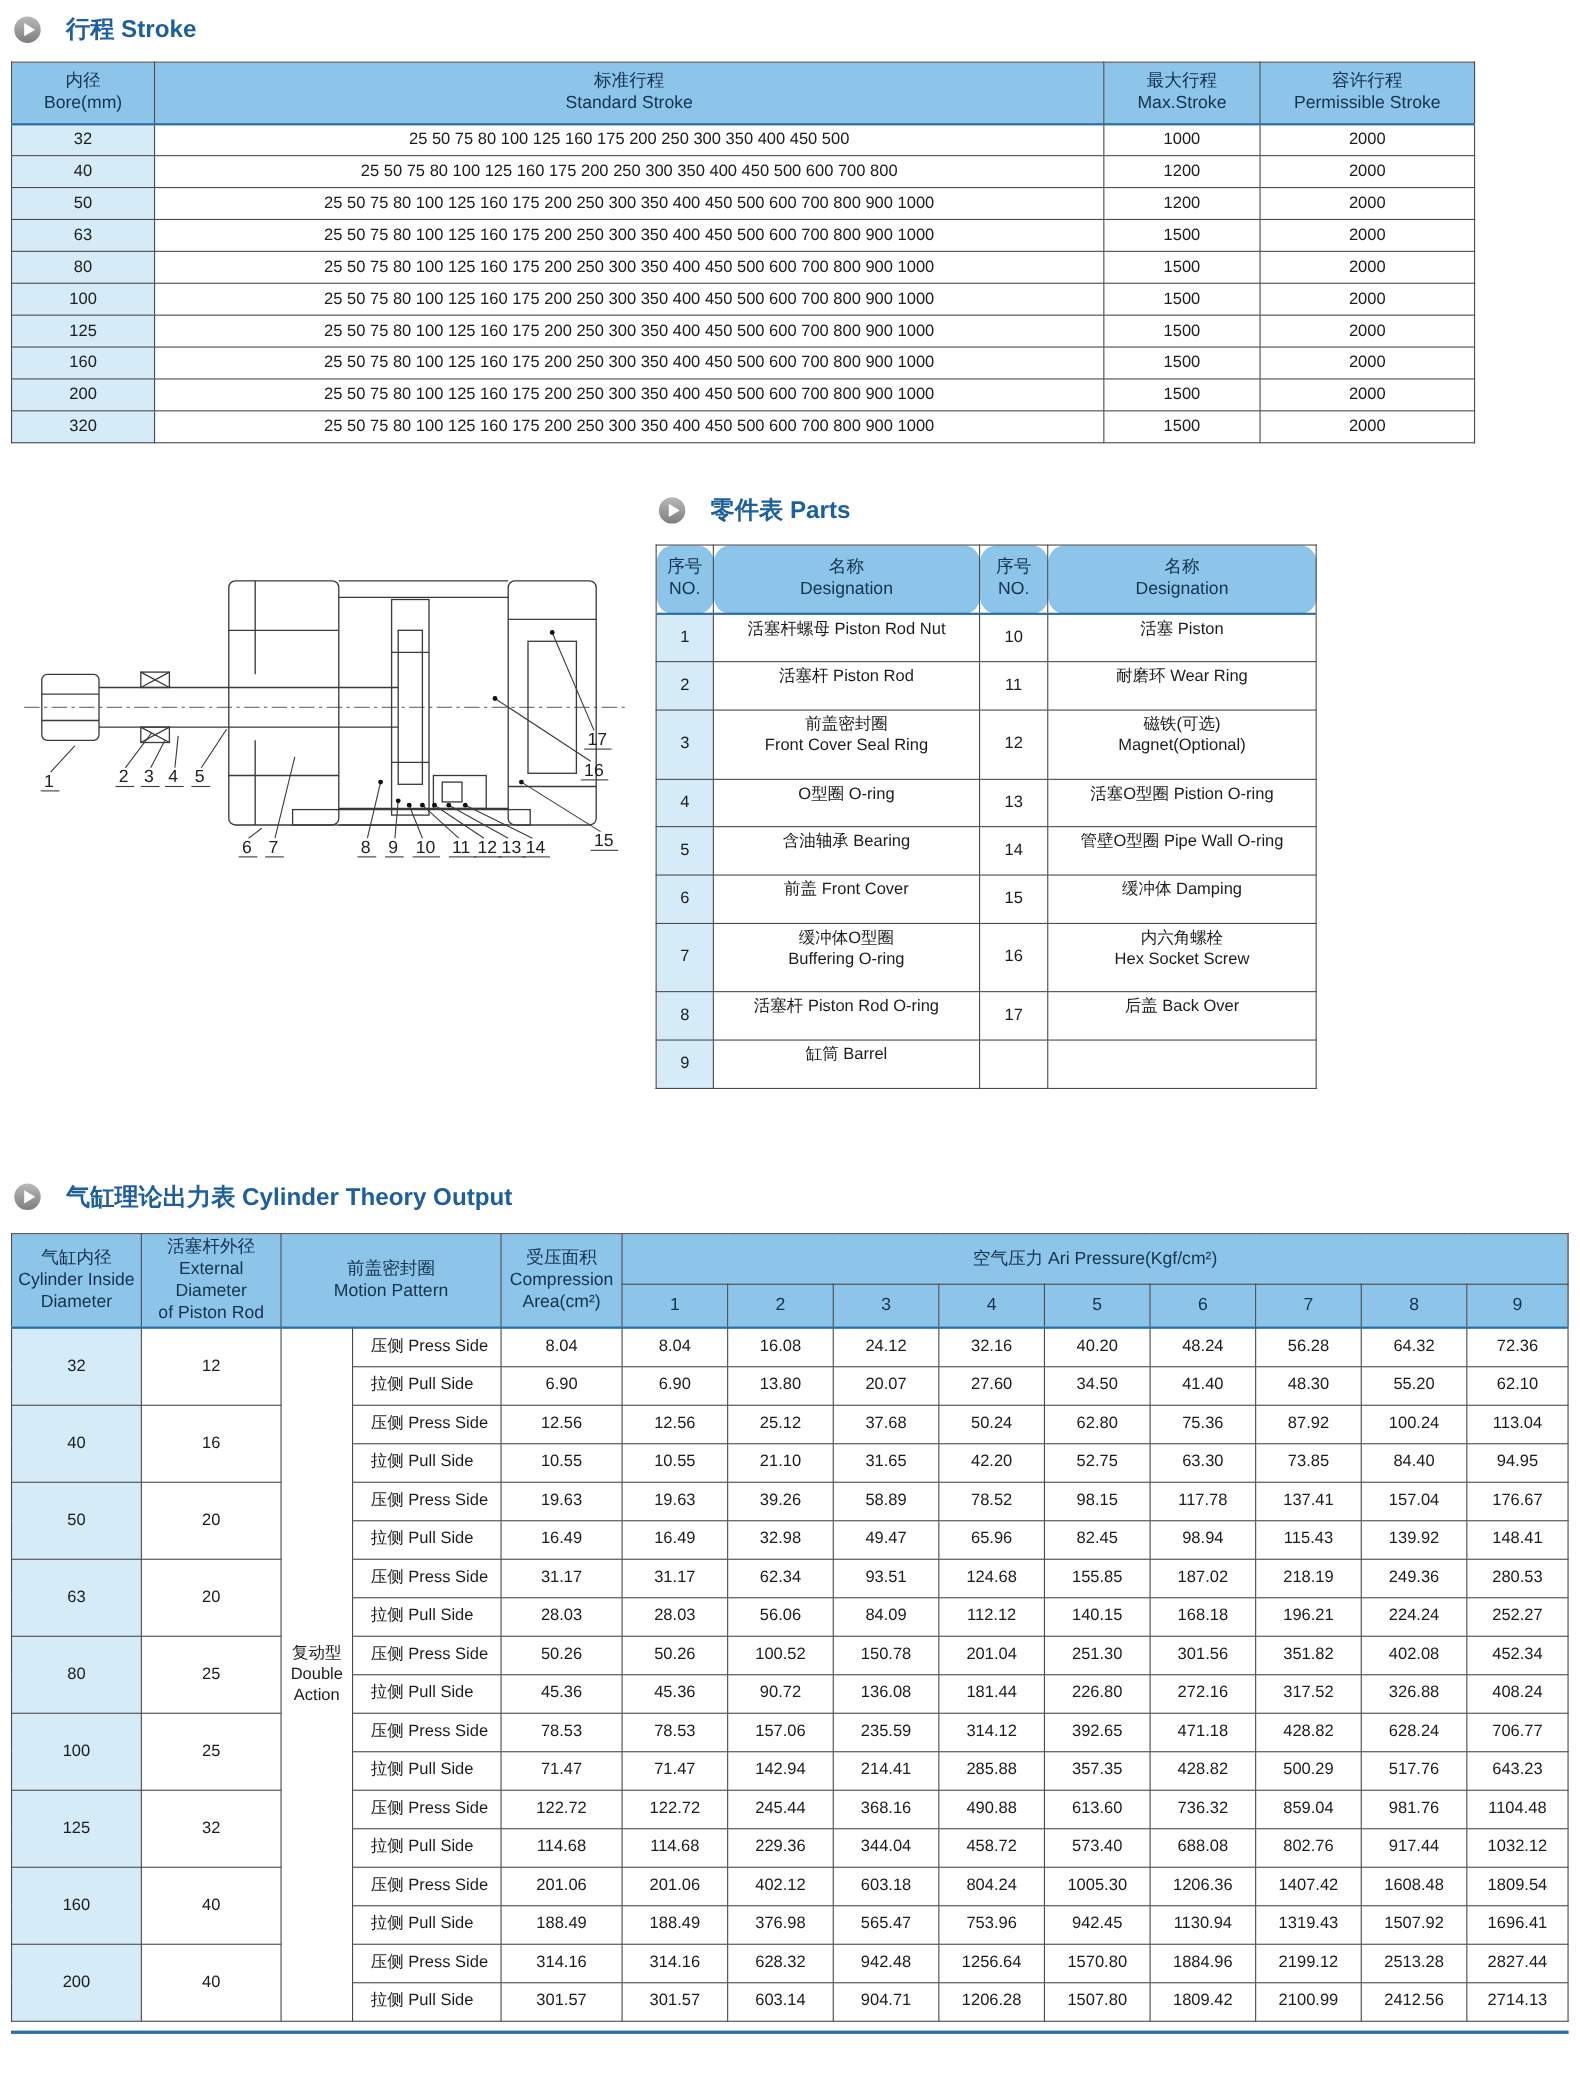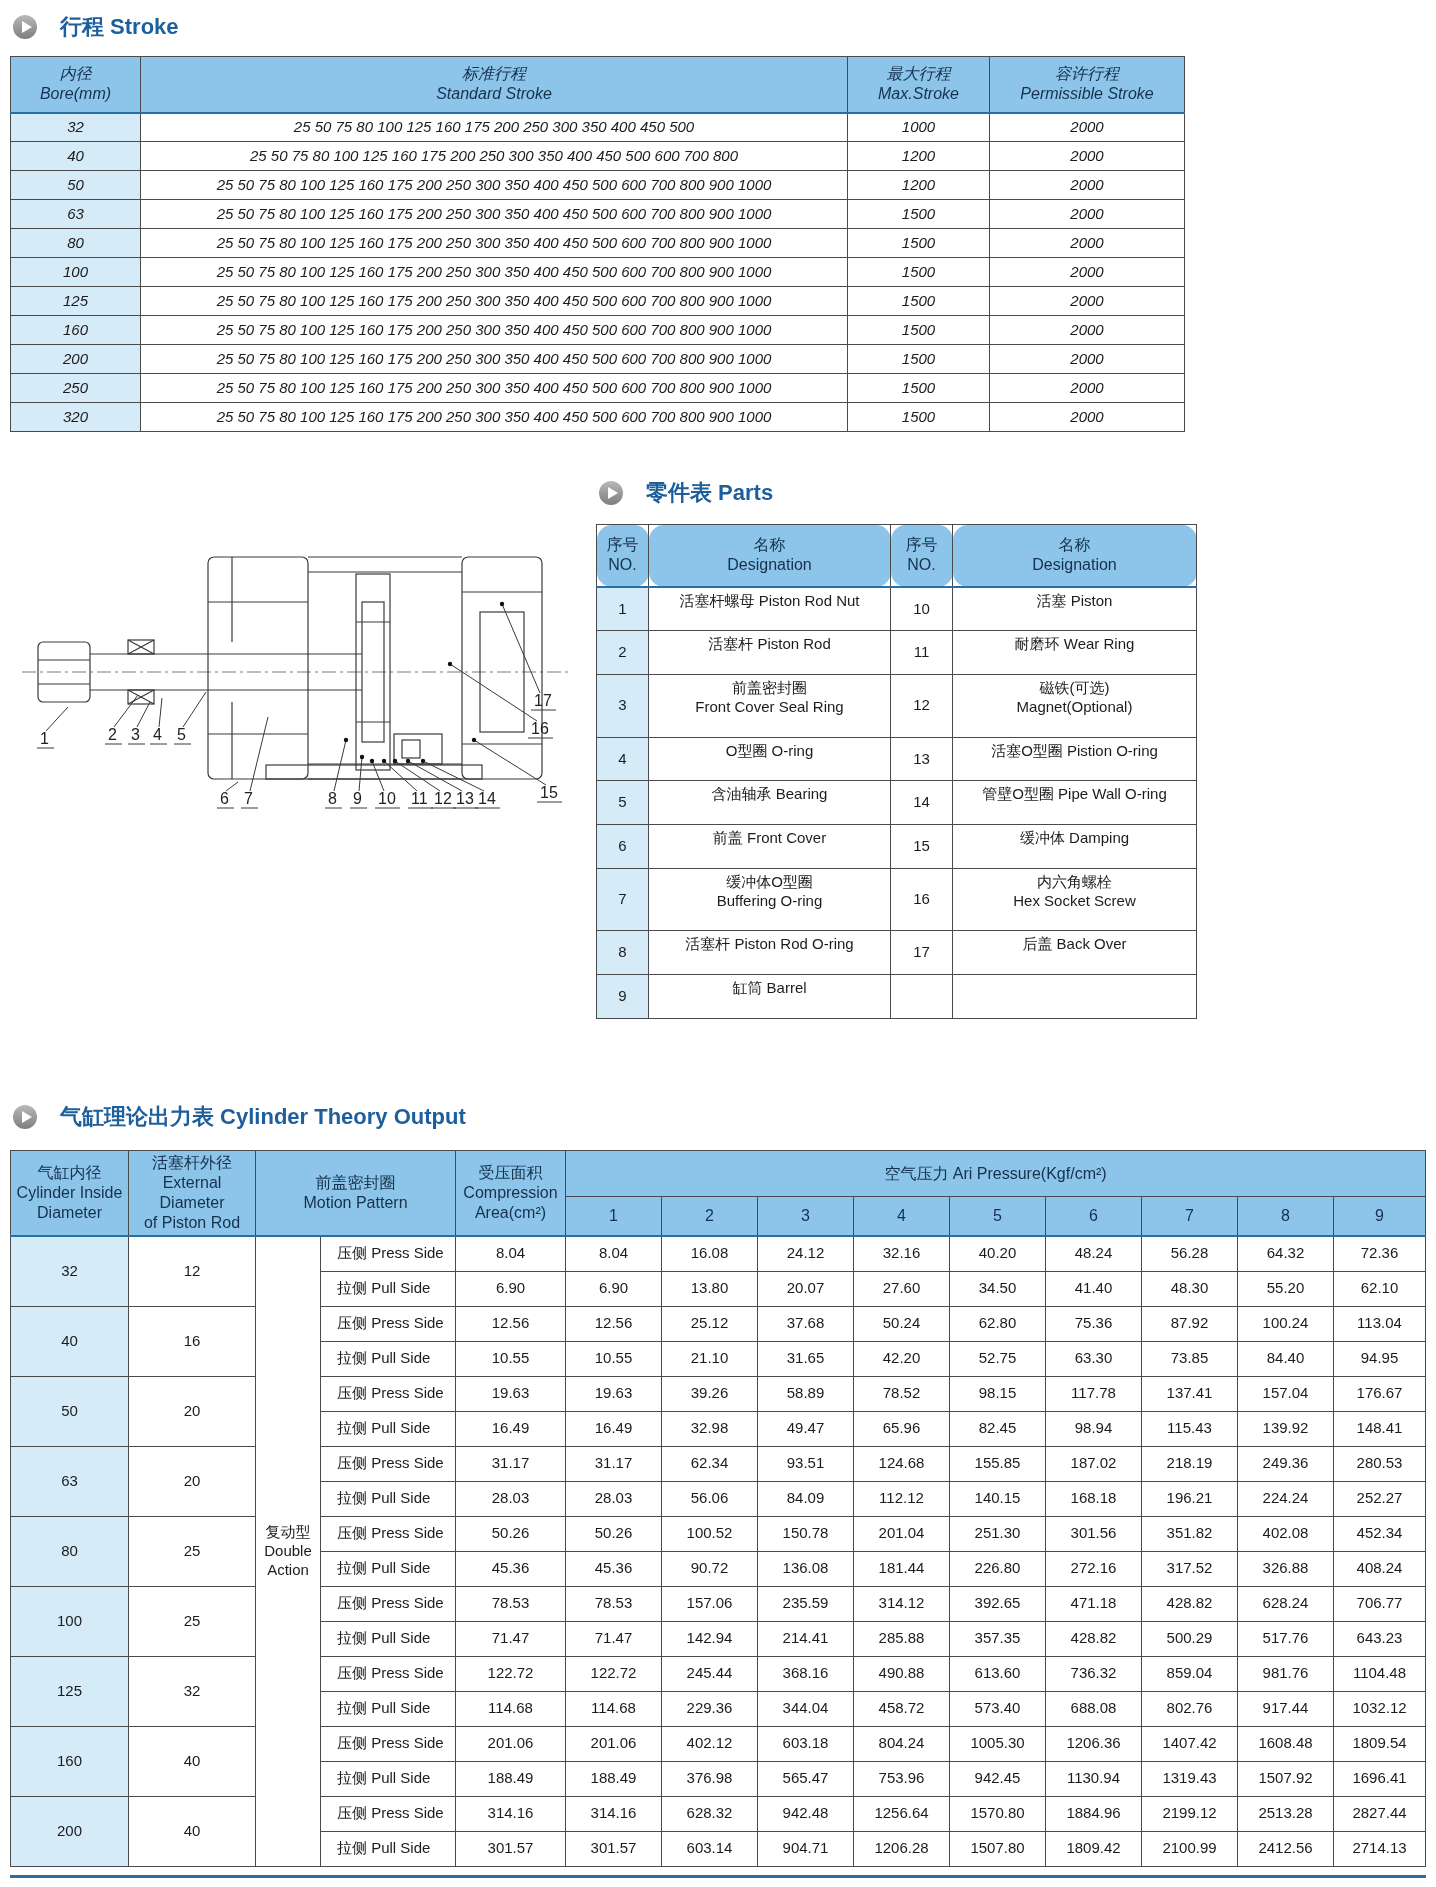--- a/index.html
+++ b/index.html
@@ -16,21 +16,21 @@
   .sec-title{display:flex;align-items:center;gap:22px;font-size:22px;font-weight:bold;color:var(--title-blue);margin:0 0 14px 2px;}
   .sec-title .play{flex:0 0 auto;}
   table{border-collapse:collapse;table-layout:fixed;}
   th,td{border:1px solid var(--border);padding:2px 4px;font-size:15px;line-height:1.25;}
   thead th{background:var(--header-blue);font-size:16px;font-weight:normal;color:#15314d;}
   thead{border-bottom:2px solid var(--line-blue);}
   .pre{white-space:pre-line;}
   .c{text-align:center;}
   .blue{background:var(--cell-blue);}
   
-  .stroke{width:1175px;font-style:italic;}
+  .stroke{width:1331px;}
   .stroke thead th{height:56px;}
   .stroke tbody td{height:29px;text-align:center;}
   
   .middle{display:flex;margin-top:46px;min-height:596px;}
   .middle .left{width:576px;flex:0 0 auto;}
   .middle .right{width:600px;flex:0 0 auto;margin-left:10px;}
   .parts{width:600px;margin-top:16px;}
   .parts thead th{height:62px;border-radius:15px;}
   .parts tbody td{text-align:center;}
   .parts tbody td.single{height:29px;}
@@ -132,26 +132,20 @@
           <td class="c">2000</td>
         </tr>
         <tr>
           <td class="blue c">160</td>
           <td class="c">25 50 75 80 100 125 160 175 200 250 300 350 400 450 500 600 700 800 900 1000</td>
           <td class="c">1500</td>
           <td class="c">2000</td>
         </tr>
         <tr>
           <td class="blue c">200</td>
-          <td class="c">25 50 75 80 100 125 160 175 200 250 300 350 400 450 500 600 700 800 900 1000</td>
-          <td class="c">1500</td>
-          <td class="c">2000</td>
-        </tr>
-        <tr>
-          <td class="blue c">250</td>
           <td class="c">25 50 75 80 100 125 160 175 200 250 300 350 400 450 500 600 700 800 900 1000</td>
           <td class="c">1500</td>
           <td class="c">2000</td>
         </tr>
         <tr>
           <td class="blue c">320</td>
           <td class="c">25 50 75 80 100 125 160 175 200 250 300 350 400 450 500 600 700 800 900 1000</td>
           <td class="c">1500</td>
           <td class="c">2000</td>
         </tr>

